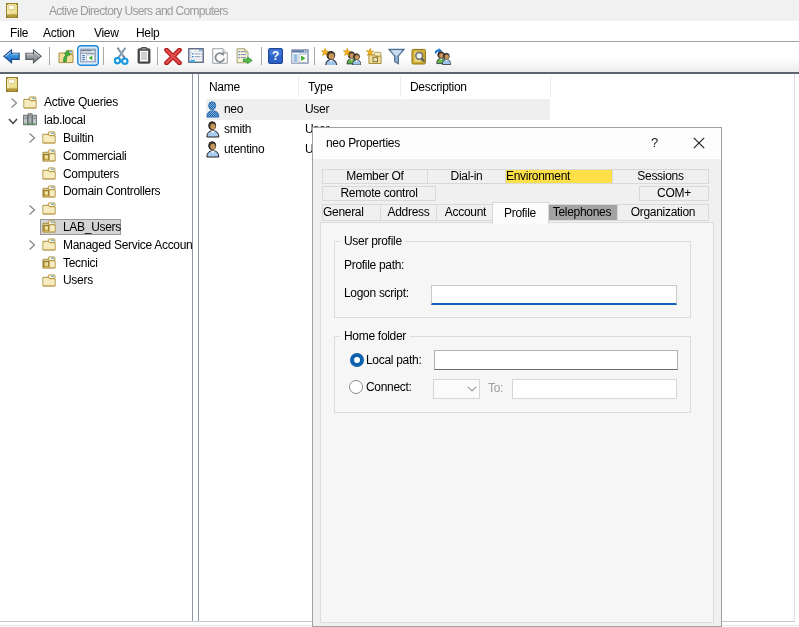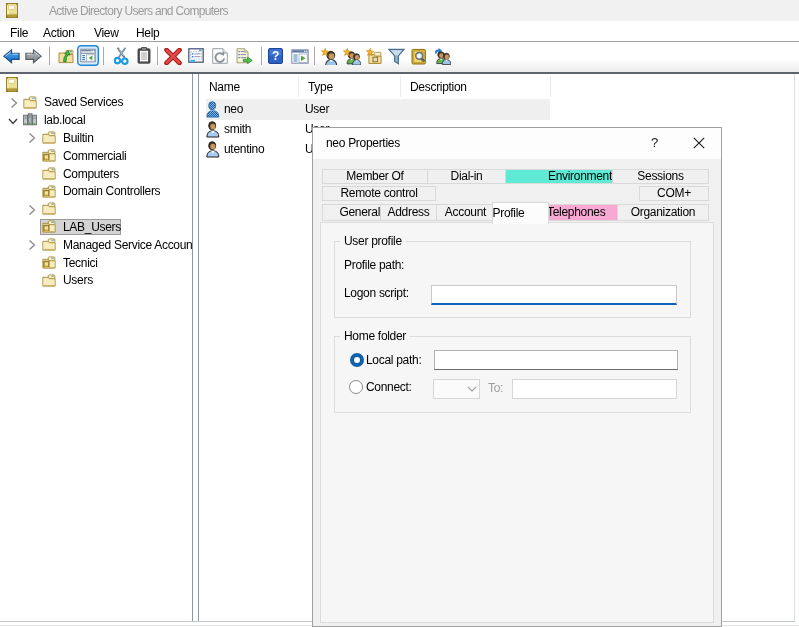--- a/index.html
+++ b/index.html
@@ -245,21 +245,21 @@
     </div>
 <div class="ab" style="left:23px;top:21.5px">
       <svg width="14" height="13" viewBox="0 0 14 13">
 <rect x="6.3" y="0.9" width="6.6" height="4" rx="0.8" fill="#f7eec6" stroke="#b49b4e" stroke-width="1"></rect>
 <rect x="9.4" y="1.7" width="2.4" height="1.2" fill="#5aa7e8"></rect>
 <path d="M0.9 3.3 h5.4 l1.2 1.5 h5.6 v7.3 h-12.2 z" fill="#f2dfa0" stroke="#a98f3e" stroke-width="1"></path>
 <path d="M1.5 4 h4.5 l1.2 1.5 h5.3 v5.9 h-11 z" fill="#f7ecc0"></path>
 <path d="M1.4 11.6 h11.2" stroke="#cdb269" stroke-width="1.2"></path>
 </svg>
     </div>
-<div class="ab" style="left:44px;top:19.3px;height:18px;line-height:18px;white-space:nowrap">Saved Services</div>
+<div class="ab" style="left:44px;top:19.3px;height:18px;line-height:18px;white-space:nowrap">Active Queries</div>
 <div class="ab" style="left:8px;top:41.6px">
       <svg width="10" height="10" viewBox="0 0 10 10">
         <path d="M1 3 L5 7.5 L9 3" fill="none" stroke="#3f3f3f" stroke-width="1.4"></path>
       </svg>
     </div>
 <div class="ab" style="left:23px;top:39.3px">
       <svg width="14" height="13" viewBox="0 0 14 13">
 <rect x="0.6" y="2.2" width="4" height="9.6" fill="#c3c9cd" stroke="#62666a" stroke-width="0.9"></rect>
 <rect x="5.2" y="0.8" width="3.8" height="11" fill="#aeb5ba" stroke="#62666a" stroke-width="0.9"></rect>
 <rect x="9.6" y="2.2" width="3.8" height="9.6" fill="#c3c9cd" stroke="#62666a" stroke-width="0.9"></rect>
@@ -434,32 +434,32 @@
 <div class="ab" style="left:0;top:0;width:408px;height:31px;background:#fdfdfd"></div>
 <div class="ab" style="left:13px;top:0;height:31px;line-height:31px">neo Properties</div>
 <div class="ab" style="left:338px;top:0;height:31px;line-height:30px;font-size:13px;color:#1a1a1a">?</div>
 <div class="ab" style="left:380px;top:9px">
       <svg width="12" height="12" viewBox="0 0 12 12">
         <path d="M0.8 0.8 L11.2 11.2 M11.2 0.8 L0.8 11.2" stroke="#1a1a1a" stroke-width="1.1"></path>
       </svg>
     </div>
 <div class="ab" style="left:9px;top:40.5px;width:106px;height:15.5px;border:1px solid #d9d9d9;background:#f0f0f0;text-align:center;line-height:13.5px;white-space:nowrap">Member Of</div>
 <div class="ab" style="left:114px;top:40.5px;width:79px;height:15.5px;border:1px solid #d9d9d9;background:#f0f0f0;text-align:center;line-height:13.5px;white-space:nowrap">Dial-in</div>
-<div class="ab" style="left:192px;top:40.5px;width:108px;height:15.5px;border:1px solid #d9d9d9;background:#5eead4;text-align:right;line-height:13.5px;white-space:nowrap">Environment</div>
+<div class="ab" style="left:192px;top:40.5px;width:108px;height:15.5px;border:1px solid #d9d9d9;background:#fde047;text-align:left;line-height:13.5px;white-space:nowrap">Environment</div>
 <div class="ab" style="left:299px;top:40.5px;width:97px;height:15.5px;border:1px solid #d9d9d9;background:#f0f0f0;text-align:center;line-height:13.5px;white-space:nowrap">Sessions</div>
 <div class="ab" style="left:9px;top:57.5px;width:114px;height:15.5px;border:1px solid #d9d9d9;background:#f0f0f0;text-align:center;line-height:13.5px;white-space:nowrap">Remote control</div>
 <div class="ab" style="left:326px;top:57.5px;width:70px;height:15.5px;border:1px solid #d9d9d9;background:#f0f0f0;text-align:center;line-height:13.5px;white-space:nowrap">COM+</div>
-<div class="ab" style="left:9px;top:76px;width:59px;height:16.5px;border:1px solid #d9d9d9;background:#f0f0f0;text-align:right;line-height:14.5px;white-space:nowrap">General</div>
+<div class="ab" style="left:9px;top:76px;width:59px;height:16.5px;border:1px solid #d9d9d9;background:#f0f0f0;text-align:left;line-height:14.5px;white-space:nowrap">General</div>
 <div class="ab" style="left:67px;top:76px;width:57px;height:16.5px;border:1px solid #d9d9d9;background:#f0f0f0;text-align:center;line-height:14.5px;white-space:nowrap">Address</div>
 <div class="ab" style="left:123px;top:76px;width:59px;height:16.5px;border:1px solid #d9d9d9;background:#f0f0f0;text-align:center;line-height:14.5px;white-space:nowrap">Account</div>
 <div class="ab" style="left:181px;top:76px;width:53px;height:16.5px;border:1px solid #d9d9d9;background:#f0f0f0;text-align:center;line-height:14.5px;white-space:nowrap"></div>
-<div class="ab" style="left:233px;top:76px;width:72px;height:16.5px;border:1px solid #d9d9d9;background:#f9a8d4;line-height:14.5px;white-space:nowrap">Telephones</div>
+<div class="ab" style="left:233px;top:76px;width:72px;height:16.5px;border:1px solid #d9d9d9;background:#a3a3a3;text-align:center;line-height:14.5px;white-space:nowrap">Telephones</div>
 <div class="ab" style="left:304px;top:76px;width:92px;height:16.5px;border:1px solid #d9d9d9;background:#f0f0f0;text-align:center;line-height:14.5px;white-space:nowrap">Organization</div>
 <div class="ab" style="left:6.5px;top:93.5px;width:394px;height:401px;background:#f6f6f6;border:1px solid #dcdcdc"></div>
-<div class="ab" style="left:178.5px;top:73.5px;width:57px;height:22px;background:#fcfcfc;border:1px solid #d9d9d9;border-bottom:none;text-align:left;line-height:20px;z-index:2">Profile</div>
+<div class="ab" style="left:178.5px;top:73.5px;width:57px;height:22px;background:#fcfcfc;border:1px solid #d9d9d9;border-bottom:none;text-align:center;line-height:20px;z-index:2">Profile</div>
 <div class="ab" style="left:20.5px;top:113px;width:357px;height:77px;border:1px solid #dcdcdc"></div>
 <div class="ab" style="left:27px;top:106.5px;padding:0 4px;background:#f6f6f6;height:13px;line-height:13px">User profile</div>
 <div class="ab" style="left:31px;top:127.5px;height:18px;line-height:18px">Profile path:</div>
 <div class="ab" style="left:31px;top:156px;height:18px;line-height:18px">Logon script:</div>
 <div class="ab" style="left:118px;top:156.5px;width:246px;height:20px;background:#fff;border:1px solid #c9c9c9;border-bottom:2.5px solid #1263bc"></div>
 <div class="ab" style="left:20.5px;top:208px;width:357px;height:77px;border:1px solid #dcdcdc"></div>
 <div class="ab" style="left:27px;top:201.5px;padding:0 4px;background:#f6f6f6;height:13px;line-height:13px">Home folder</div>
 <div class="ab" style="left:36.5px;top:225px;width:14px;height:14px;border-radius:50%;background:#fff;border:4.2px solid #0e61ad"></div>
 <div class="ab" style="left:53px;top:223px;height:18px;line-height:18px">Local path:</div>
 <div class="ab" style="left:120.5px;top:221.5px;width:244px;height:20px;background:#fff;border:1px solid #b2b2b2;border-bottom-color:#6b6b6b"></div>

